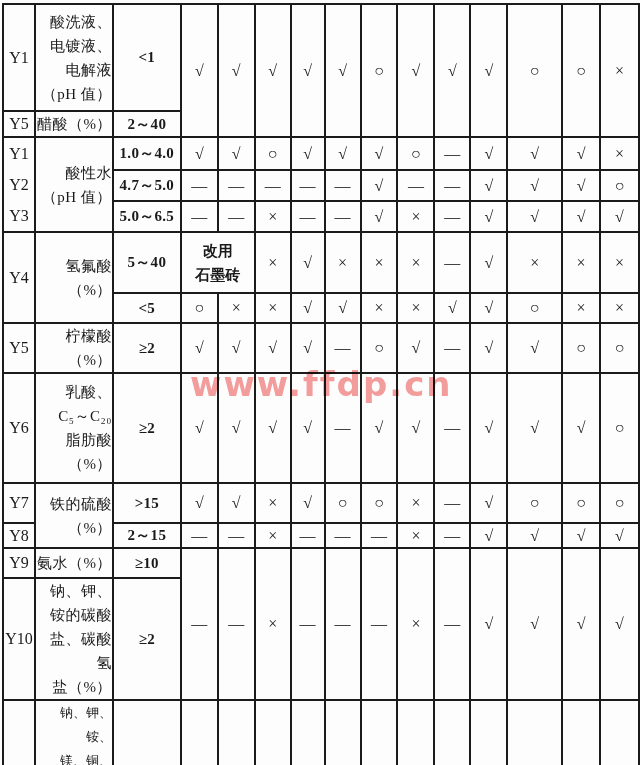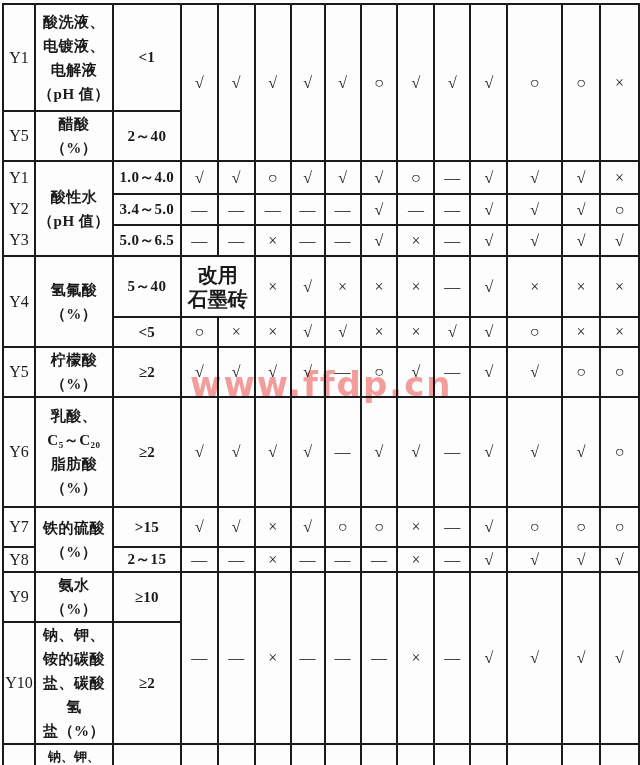--- a/index.html
+++ b/index.html
@@ -8,25 +8,25 @@
     font-family:"Liberation Serif","DejaVu Serif",serif;color:#1a1a1a;overflow:hidden;
   }
   .wrap{position:absolute;left:2px;top:3px;}
   table{border-collapse:collapse;table-layout:fixed;}
   td{
     border:2px solid #1b1b1b;padding:0;text-align:center;vertical-align:middle;
     font-size:15px;overflow:hidden;background:transparent;
   }
   .lb{font-size:16px;letter-spacing:0;}
   .lb3{white-space:pre-line;line-height:31px;font-size:16px;}
-  .nm{font-weight:700;white-space:pre-line;line-height:24px;font-size:15px;letter-spacing:0.5px;}
+  .nm{font-weight:400;white-space:pre-line;line-height:24px;font-size:15px;letter-spacing:0.5px;text-align:right;}
   .sm{font-size:13px;letter-spacing:0;}
   .cn{font-size:15px;font-weight:600;letter-spacing:0.3px;white-space:nowrap;}
   .s{font-size:16px;font-weight:400;}
-  .note{font-weight:700;white-space:pre-line;line-height:24px;font-size:20px;}
+  .note{font-weight:700;white-space:pre-line;line-height:24px;font-size:15px;}
   .wm{
     position:absolute;left:190px;top:364px;z-index:5;
     font-family:"DejaVu Sans","Liberation Sans",sans-serif;font-weight:bold;
     font-size:34px;letter-spacing:2px;color:rgba(242,140,140,0.85);
     mix-blend-mode:multiply;pointer-events:none;text-align:right;
   }
 </style>
 </head>
 <body>
 
@@ -93,21 +93,21 @@
   <td class="s">√</td>
   <td class="s">○</td>
   <td class="s">—</td>
   <td class="s">√</td>
   <td class="s">√</td>
   <td class="s">√</td>
   <td class="s">×</td>
 </tr>
 
 <tr style="height:30px">
-  <td class="cn">3.4～5.0</td>
+  <td class="cn">4.7～5.0</td>
   <td class="s">—</td>
   <td class="s">—</td>
   <td class="s">—</td>
   <td class="s">—</td>
   <td class="s">—</td>
   <td class="s">√</td>
   <td class="s">—</td>
   <td class="s">—</td>
   <td class="s">√</td>
   <td class="s">√</td>

